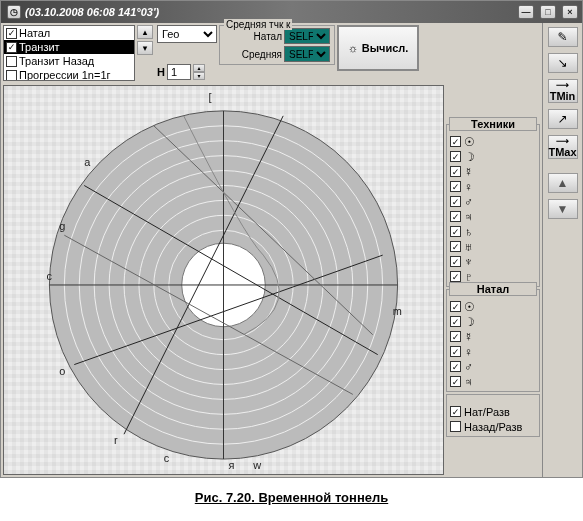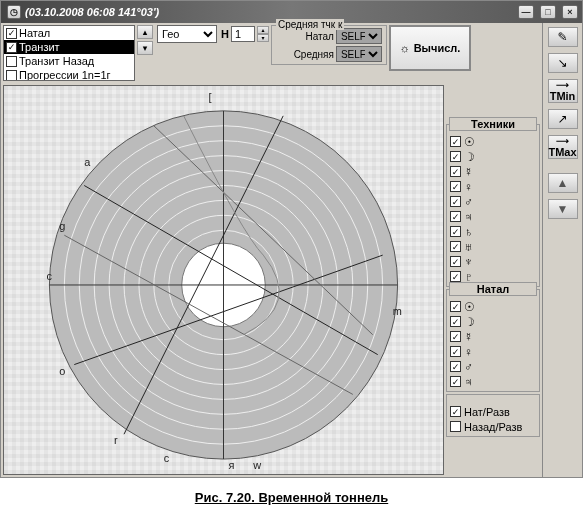--- a/index.html
+++ b/index.html
@@ -13,21 +13,21 @@
   .right { width: 40px; background: #d4d0c8; border-left: 1px solid #888; display: flex; flex-direction: column; align-items: center; gap: 6px; padding: 4px 2px;}
   .toprow { display: flex; gap: 2px; align-items: flex-start; height: 58px;}
   .listbox { width: 132px; height: 56px; background: #fff; border: 1px solid #666; overflow: hidden;}
   .listitem { display: flex; align-items: center; gap: 2px; padding: 0 2px; height: 14px; white-space: nowrap;}
   .listitem.sel { background: #000; color: #fff; }
   .chk { width: 11px; height: 11px; background: #fff; border: 1px solid #333; display: inline-flex; align-items: center; justify-content: center; font-size: 9px; color: #000;}
   .listitem.sel .chk { background:#fff; color:#000; }
   .minicol { display: flex; flex-direction: column; gap: 2px; width: 18px;}
   .smallbtn { width: 16px; height: 14px; background: linear-gradient(#f5f5f5,#ccc); border: 1px solid #999; display:flex; align-items:center; justify-content:center; font-size:9px;}
   select.combo { width: 60px; height: 18px; background: #fff; border: 1px solid #666;}
-  select.small { width: 46px; height: 16px; background: #a3a3a3; border: 1px solid #666; font-size:10px;}
+  select.small { width: 46px; height: 16px; background: #0f766e; border: 1px solid #666; font-size:10px;}
   .spin { display: flex; align-items: center; gap: 2px;}
   .spin input { width: 24px; height: 16px; border: 1px solid #666; text-align: left; padding-left:3px;}
   .spinbtns { display:flex; flex-direction:column; }
   .spinbtns div { width:12px; height:8px; background:linear-gradient(#eee,#ccc); border:1px solid #999; font-size:6px; text-align:center; line-height:6px;}
   .midgroup { border:1px solid #999; padding:2px 4px; display:flex; flex-direction:column; gap:2px; width: 116px; position:relative;}
   .midgroup .legend { position:absolute; top:-7px; left:4px; background:#d4d0c8; padding:0 2px; font-size:10px;}
   .row { display:flex; align-items:center; gap:2px; justify-content:flex-end;}
   .row span.lbl { font-size:10px; }
   .bigbtn { width: 82px; height: 46px; border: 2px solid #888; background: linear-gradient(#f8f8f8,#ddd); display:flex; align-items:center; justify-content:center; gap:4px; font-size:11px; font-weight:bold;}
   .toolbtn { width: 30px; height: 24px; border:1px solid #999; background:linear-gradient(#f5f5f5,#ccc); display:flex; align-items:center; justify-content:center; font-size:10px; font-weight:bold;}
@@ -75,21 +75,21 @@
             </div>
             <div class="listitem">
               <span class="chk"></span>
               <span>Прогрессии 1n=1г</span>
             </div>
           </div>
         <div class="minicol">
           <div class="smallbtn">▴</div>
           <div class="smallbtn">▾</div>
         </div>
-        <div style="display:flex;flex-direction:row;gap:4px">
+        <div style="display:flex;flex-direction:column;gap:21px">
           <select class="combo"><option>Гео</option></select>
           <div class="spin">
             <span class="lbl" style="font-weight:bold">H</span>
             <input value="1" style="">
             <div class="spinbtns">
               <div>▴</div>
               <div>▾</div>
             </div>
           </div>
         </div>

